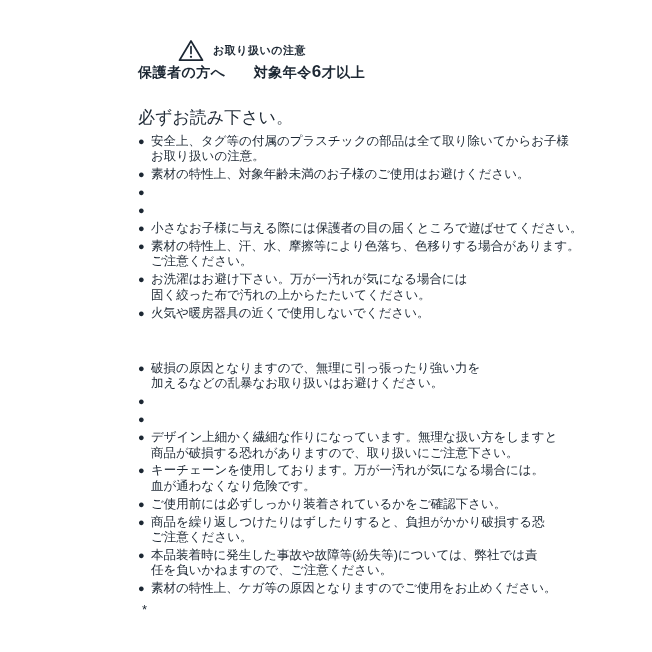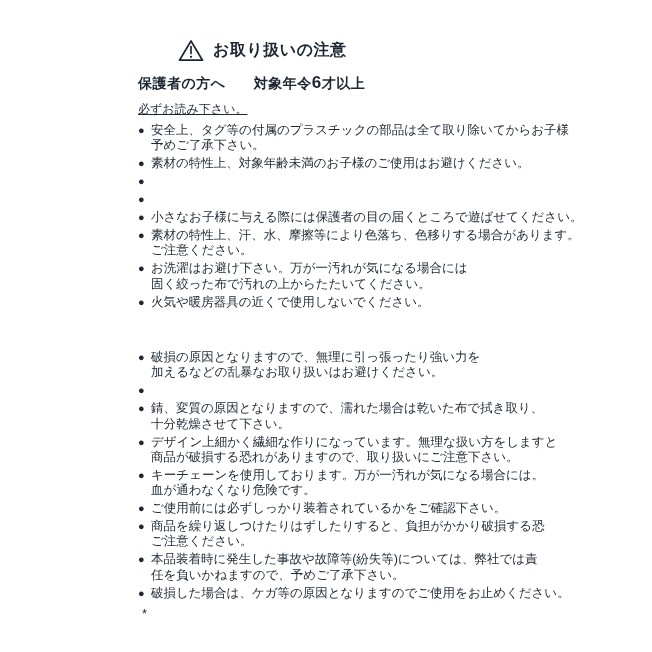--- a/index.html
+++ b/index.html
@@ -16,38 +16,36 @@
     width: 460px;
   }
   .title-row {
     display: flex;
     align-items: center;
     margin-left: 40px;
     height: 24px;
   }
   .warn-icon { display: inline-flex; margin-right: 9px; }
   .title {
-    font-size: 16px;
+    font-size: 11px;
     font-weight: 600;
     letter-spacing: 0.5px;
   }
   .audience {
-    margin-top: 11px;
     font-size: 14px;
     font-weight: 600;
     letter-spacing: 0.5px;
     display: flex;
     align-items: baseline;
   }
   .age-spacer { display: inline-block; width: 28px; }
   .age-num { font-size: 17px; font-weight: 600; }
   .must-read {
-    margin-top: 8px;
-    font-size: 12px;
-    text-decoration: underline;
+    margin-top: 24px;
+    font-size: 17px;
   }
   ul.items {
     list-style: none;
     margin-top: 5px;
   }
   ul.items.section2 { margin-top: 40px; }
   ul.items li {
     display: flex;
     align-items: flex-start;
     margin-bottom: 2.5px;
@@ -93,21 +91,21 @@
       <span class="age-num">6</span>
       <span>才以上</span>
   </div>
 
   <div class="must-read">必ずお読み下さい。</div>
 
   <ul class="items section1">
     <li>
         <span class="marker">●</span>
         <span class="txt">安全上、タグ等の付属のプラスチックの部品は全て取り除いてからお子様
-予めご了承下さい。</span>
+お取り扱いの注意。</span>
       </li>
     <li>
         <span class="marker">●</span>
         <span class="txt">素材の特性上、対象年齢未満のお子様のご使用はお避けください。</span>
       </li>
     <li>
         <span class="marker">●</span>
       </li>
     <li>
         <span class="marker">●</span>
@@ -136,22 +134,20 @@
     <li>
         <span class="marker">●</span>
         <span class="txt">破損の原因となりますので、無理に引っ張ったり強い力を
 加えるなどの乱暴なお取り扱いはお避けください。</span>
       </li>
     <li>
         <span class="marker">●</span>
       </li>
     <li>
         <span class="marker">●</span>
-        <span class="txt">錆、変質の原因となりますので、濡れた場合は乾いた布で拭き取り、
-十分乾燥させて下さい。</span>
       </li>
     <li>
         <span class="marker">●</span>
         <span class="txt">デザイン上細かく繊細な作りになっています。無理な扱い方をしますと
 商品が破損する恐れがありますので、取り扱いにご注意下さい。</span>
       </li>
     <li>
         <span class="marker">●</span>
         <span class="txt">キーチェーンを使用しております。万が一汚れが気になる場合には。
 血が通わなくなり危険です。</span>
@@ -161,25 +157,25 @@
         <span class="txt">ご使用前には必ずしっかり装着されているかをご確認下さい。</span>
       </li>
     <li>
         <span class="marker">●</span>
         <span class="txt">商品を繰り返しつけたりはずしたりすると、負担がかかり破損する恐
 ご注意ください。</span>
       </li>
     <li>
         <span class="marker">●</span>
         <span class="txt">本品装着時に発生した事故や故障等(紛失等)については、弊社では責
-任を負いかねますので、予めご了承下さい。</span>
+任を負いかねますので、ご注意ください。</span>
       </li>
     <li>
         <span class="marker">●</span>
-        <span class="txt">破損した場合は、ケガ等の原因となりますのでご使用をお止めください。</span>
+        <span class="txt">素材の特性上、ケガ等の原因となりますのでご使用をお止めください。</span>
       </li>
   </ul>
 
   <div class="footnote">
     <span class="marker">*</span>
   </div>
 
 </div>
 
 </body></html>

